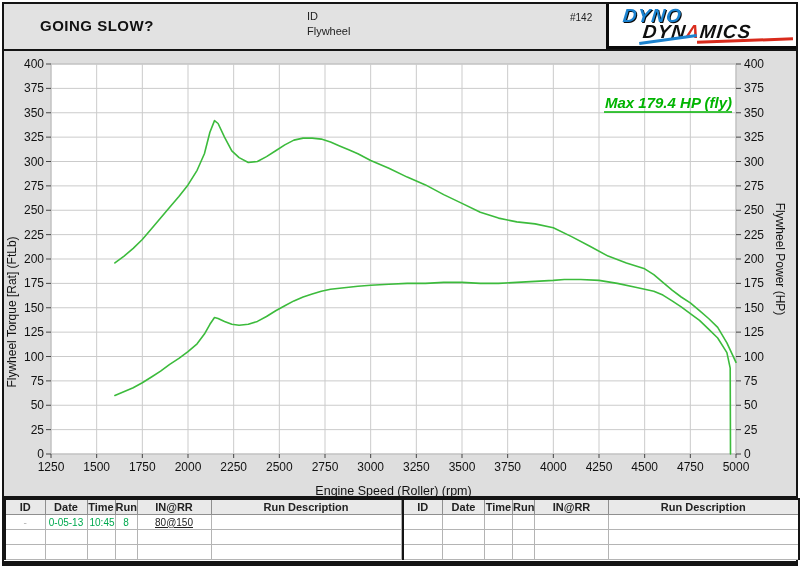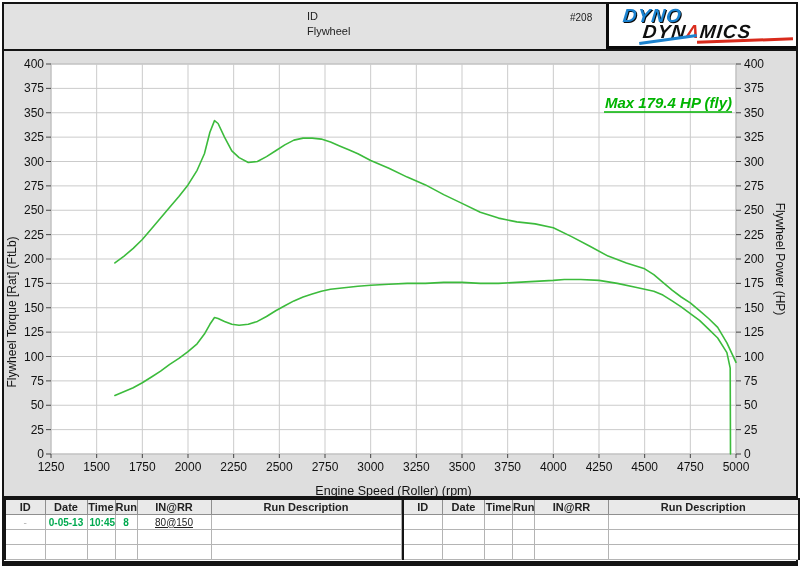--- a/index.html
+++ b/index.html
@@ -28,35 +28,36 @@
   table.runs{border-collapse:collapse;table-layout:fixed;width:396px;font-size:11px;}
   table.runs th{background:#e9e9e9;font-weight:bold;color:#222;height:14px;padding:0;
     border:1px solid #8f8f8f;border-top:2px solid #141414;}
   table.runs td{background:#fff;height:14px;padding:0 2px;border:1px solid #b4b4b4;
     white-space:nowrap;overflow:hidden;text-align:center;font-size:10px;}
   table.runs-left{border-left:2px solid #141414;}
   table.runs-left th:first-child,table.runs-left td:first-child{border-left:2px solid #141414;}
   table.runs-right{border-right:2px solid #141414;}
   table.runs-right th:last-child,table.runs-right td:last-child{border-right:2px solid #141414;}
   table.runs th.mid,table.runs td.mid{border-left:2px solid #141414;}
-  .green{color:#00a94f;font-weight:bold;}
+  .green{color:#00a94f;}
   .dim{color:#b5b5b5;}
   .inrr{color:#222;text-decoration:underline;}
 </style>
 </head>
 <body>
 
 <div class="page">
 
   <div class="header">
+    <div class="title">GOING SLOW?</div>
     <div class="idblock">
       <div>ID</div>
       <div>Flywheel</div>
     </div>
-    <div class="run-number">#208</div>
+    <div class="run-number">#142</div>
     <div class="logo">
       <div class="logo-l1">DYNO</div>
       <div class="logo-l2"><span>DYN</span><span class="logo-a">Λ</span><span>MICS</span></div>
       <div class="logo-swoosh-blue"></div>
       <div class="logo-swoosh-red"></div>
     </div>
   </div>
 
   <div class="chart-area">
     <svg id="chart-svg" width="792" height="445">

